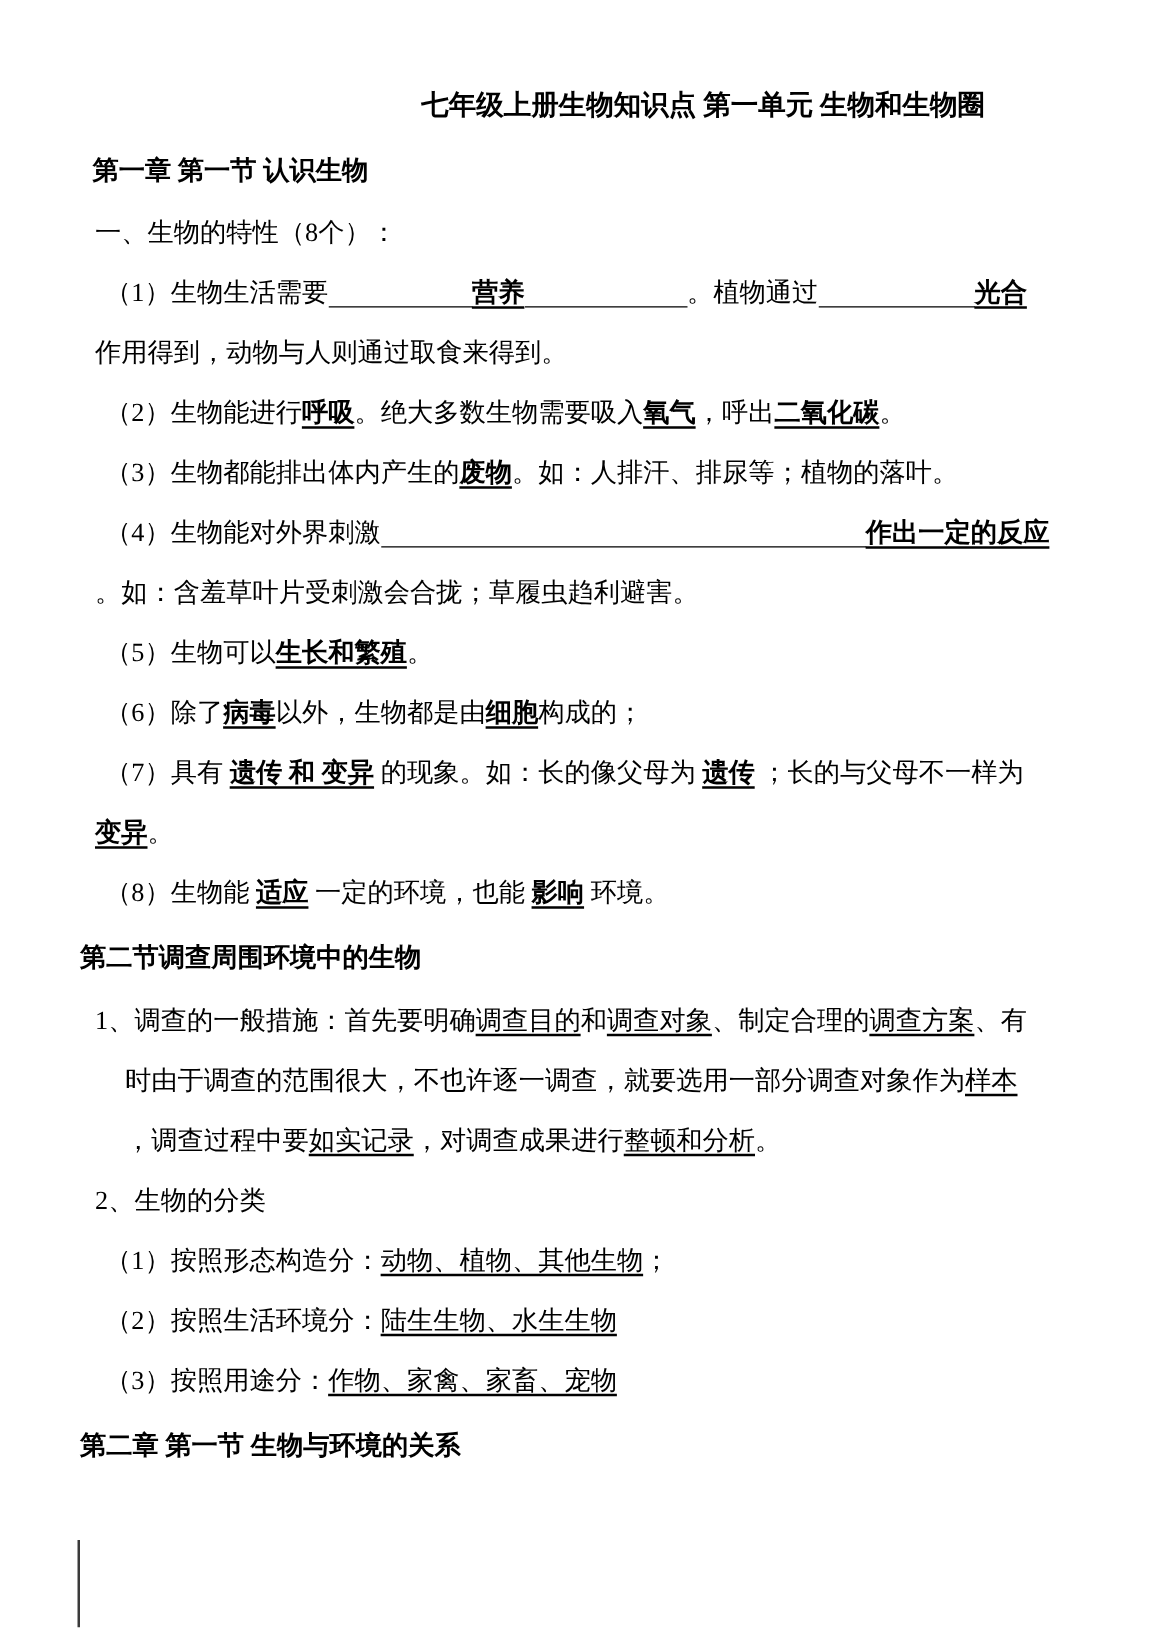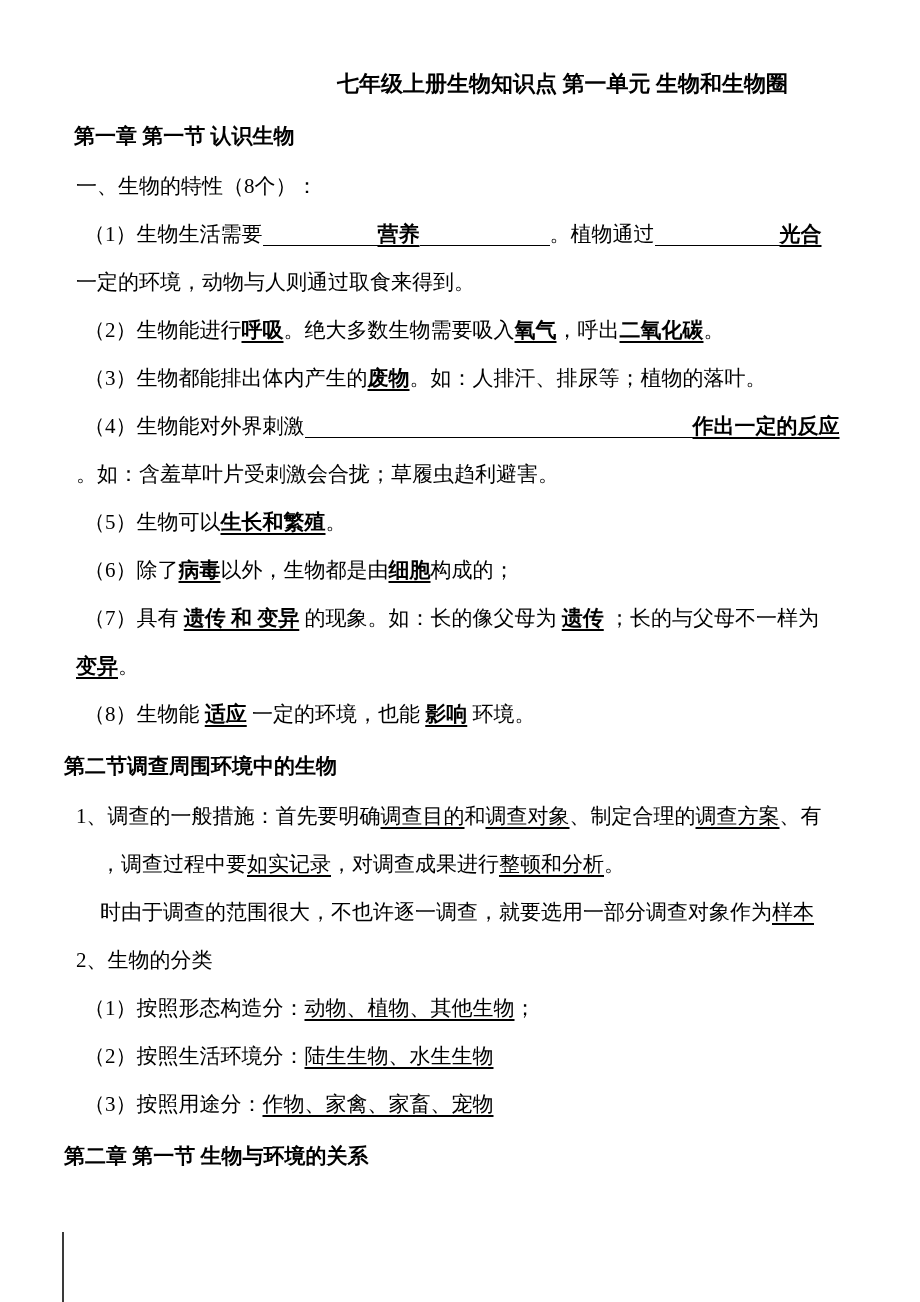--- a/index.html
+++ b/index.html
@@ -56,34 +56,34 @@
 </style>
 </head>
 <body>
 
 <div class="page">
   <div class="para title">七年级上册生物知识点 第一单元 生物和生物圈</div>
   <div id="doc-body">
       <div class="para heading h1"><span class="b">第一章 第一节 认识生物</span></div>
       <div class="para cont"><span>一、生物的特性（8个）：</span></div>
       <div class="para item"><span>（1）生物生活需要</span><span class="blank" style="width: 115px;"></span><span class="b u">营养</span><span class="blank" style="width: 130px;"></span><span>。植物通过</span><span class="blank" style="width: 125px;"></span><span class="b u">光合</span></div>
-      <div class="para cont"><span>一定的环境，动物与人则通过取食来得到。</span></div>
+      <div class="para cont"><span>作用得到，动物与人则通过取食来得到。</span></div>
       <div class="para item"><span>（2）生物能进行</span><span class="b u">呼吸</span><span>。绝大多数生物需要吸入</span><span class="b u">氧气</span><span>，呼出</span><span class="b u">二氧化碳</span><span>。</span></div>
       <div class="para item"><span>（3）生物都能排出体内产生的</span><span class="b u">废物</span><span>。如：人排汗、排尿等；植物的落叶。</span></div>
       <div class="para item"><span>（4）生物能对外界刺激</span><span class="blank" style="width: 388px;"></span><span class="b u">作出一定的反应</span></div>
       <div class="para cont"><span>。如：含羞草叶片受刺激会合拢；草履虫趋利避害。</span></div>
       <div class="para item"><span>（5）生物可以</span><span class="b u">生长和繁殖</span><span>。</span></div>
       <div class="para item"><span>（6）除了</span><span class="b u">病毒</span><span>以外，生物都是由</span><span class="b u">细胞</span><span>构成的；</span></div>
       <div class="para item"><span>（7）具有 </span><span class="b u">遗传 和 变异</span><span> 的现象。如：长的像父母为 </span><span class="b u">遗传</span><span> ；长的与父母不一样为</span></div>
       <div class="para cont"><span class="b u">变异</span><span>。</span></div>
       <div class="para item"><span>（8）生物能 </span><span class="b u">适应</span><span> 一定的环境，也能 </span><span class="b u">影响</span><span> 环境。</span></div>
       <div class="para heading"><span class="b">第二节调查周围环境中的生物</span></div>
       <div class="para cont"><span>1、调查的一般措施：首先要明确</span><span class="u">调查目的</span><span>和</span><span class="u">调查对象</span><span>、制定合理的</span><span class="u">调查方案</span><span>、有</span></div>
+      <div class="para indent2"><span>时由于调查的范围很大，不也许逐一调查，就要选用一部分调查对象作为</span><span class="u">样本</span></div>
       <div class="para indent2"><span>，调查过程中要</span><span class="u">如实记录</span><span>，对调查成果进行</span><span class="u">整顿和分析</span><span>。</span></div>
-      <div class="para indent2"><span>时由于调查的范围很大，不也许逐一调查，就要选用一部分调查对象作为</span><span class="u">样本</span></div>
       <div class="para cont"><span>2、生物的分类</span></div>
       <div class="para item"><span>（1）按照形态构造分：</span><span class="u">动物、植物、其他生物</span><span>；</span></div>
       <div class="para item"><span>（2）按照生活环境分：</span><span class="u">陆生生物、水生生物</span></div>
       <div class="para item"><span>（3）按照用途分：</span><span class="u">作物、家禽、家畜、宠物</span></div>
       <div class="para heading"><span class="b">第二章 第一节 生物与环境的关系</span></div>
     </div>
 </div>
 
 <div class="vline"></div>
 

